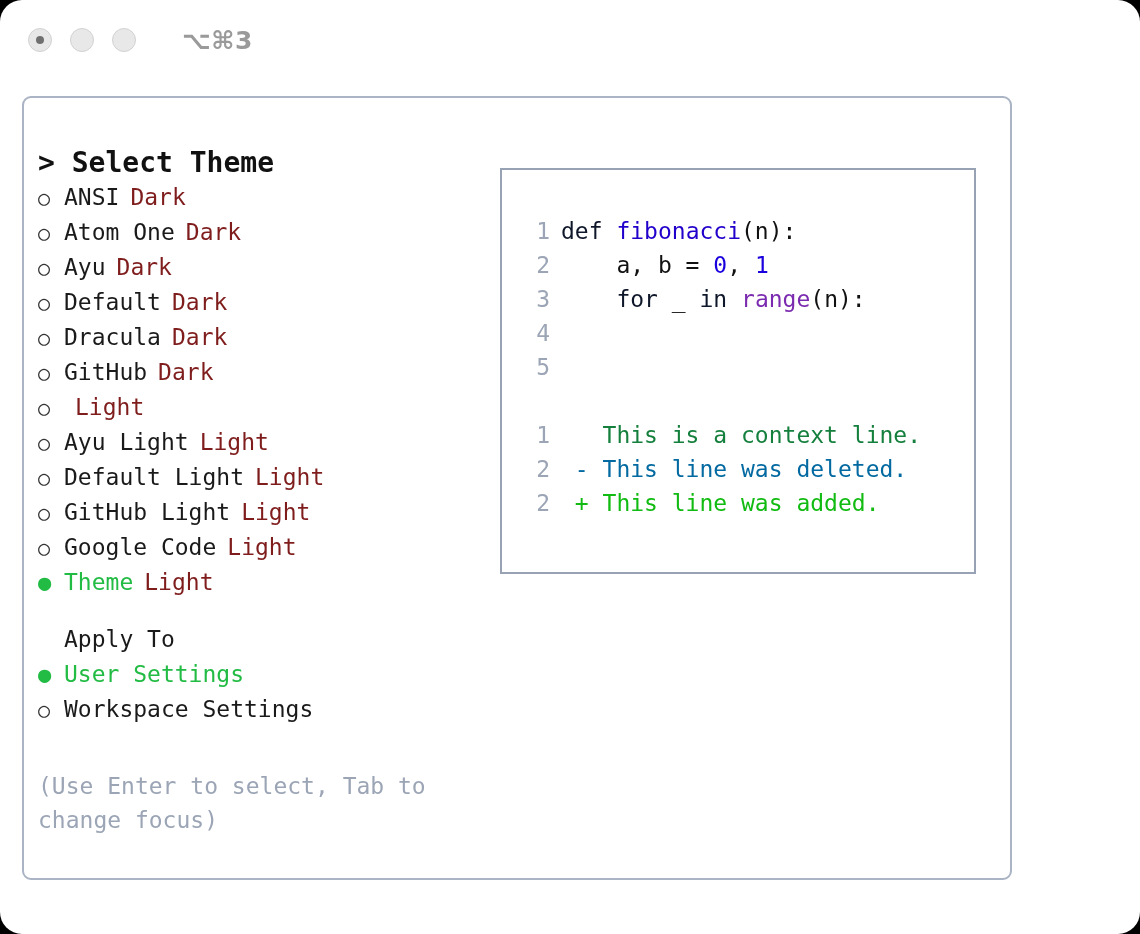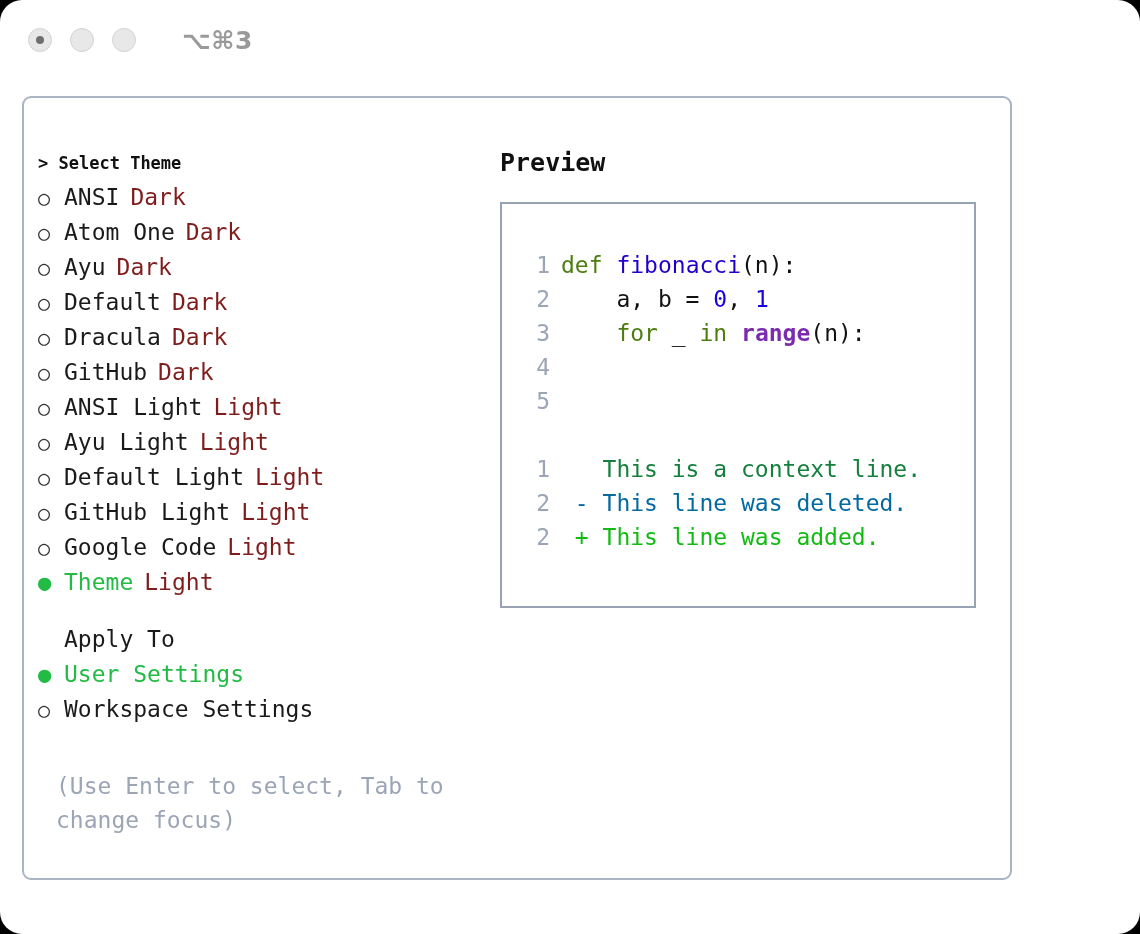--- a/index.html
+++ b/index.html
@@ -94,21 +94,21 @@
     width: 460px;
   }
   .right {
     position: absolute;
     left: 476px;
     top: 48px;
     width: 500px;
   }
 
   .heading {
-    font-size: 17px;
+    font-size: 28px;
     font-weight: bold;
     color: #111111;
     line-height: 34px;
     white-space: pre;
   }
   .heading .caret { color: #111111; }
 
   .opt {
     display: flex;
     align-items: baseline;
@@ -140,21 +140,20 @@
   }
 
   .spacer-sm { height: 22px; }
   .spacer-md { height: 42px; }
 
   .hint {
     color: #9ba5b5;
     font-size: 23px;
     line-height: 34px;
     width: 420px;
-    margin-left: 18px;
   }
 
   
   .preview-title {
     font-size: 25px;
     font-weight: bold;
     color: #111111;
     line-height: 34px;
   }
   .codebox {
@@ -175,23 +174,23 @@
   .cline .ln {
     width: 30px;
     flex: 0 0 30px;
     text-align: right;
     color: #9ba5b5;
     margin-right: 11px;
   }
   .cline .code { white-space: pre; }
   .blankline { height: 34px; }
 
-  .tok-kw   { color: #4d7c0f; }
+  .tok-kw   { color: #0f172a; }
   .tok-fn   { color: #2200cc; }
-  .tok-call { color: #7b2baf; font-weight: bold; }
+  .tok-call { color: #7b2baf; }
   .tok-num  { color: #1a00dd; }
   .tok-txt  { color: #111111; }
   .tok-ctx  { color: #15803d; }
   .tok-del  { color: #0369a1; }
   .tok-add  { color: #11bb11; text-align: center; }
 </style>
 </head>
 <body>
 
 <div id="app">
@@ -214,21 +213,21 @@
 
         <div class="heading"><span class="caret">&gt;</span> <span>Select Theme</span></div>
 
         <div id="theme-items">
             <div class="opt"><span class="marker">○</span><span class="name">ANSI</span><span class="kind">Dark</span></div>
             <div class="opt"><span class="marker">○</span><span class="name">Atom One</span><span class="kind">Dark</span></div>
             <div class="opt"><span class="marker">○</span><span class="name">Ayu</span><span class="kind">Dark</span></div>
             <div class="opt"><span class="marker">○</span><span class="name">Default</span><span class="kind">Dark</span></div>
             <div class="opt"><span class="marker">○</span><span class="name">Dracula</span><span class="kind">Dark</span></div>
             <div class="opt"><span class="marker">○</span><span class="name">GitHub</span><span class="kind">Dark</span></div>
-            <div class="opt"><span class="marker">○</span><span class="name">ANSI Light</span><span class="kind">Light</span></div>
+            <div class="opt"><span class="marker">○</span><span class="kind">Light</span></div>
             <div class="opt"><span class="marker">○</span><span class="name">Ayu Light</span><span class="kind">Light</span></div>
             <div class="opt"><span class="marker">○</span><span class="name">Default Light</span><span class="kind">Light</span></div>
             <div class="opt"><span class="marker">○</span><span class="name">GitHub Light</span><span class="kind">Light</span></div>
             <div class="opt"><span class="marker">○</span><span class="name">Google Code</span><span class="kind">Light</span></div>
             <div class="opt selected"><span class="marker filled">●</span><span class="name">Theme</span><span class="kind">Light</span></div>
           </div>
 
         <div class="spacer-sm"></div>
 
         <div class="opt group-label">
@@ -240,21 +239,20 @@
             <div class="opt selected"><span class="marker filled">●</span><span class="name">User Settings</span></div>
             <div class="opt"><span class="marker">○</span><span class="name">Workspace Settings</span></div>
           </div>
 
         <div class="spacer-md"></div>
 
         <div class="hint">(Use Enter to select, Tab to change focus)</div>
       </div>
 
       <div class="right">
-        <div class="preview-title">Preview</div>
         <div class="codebox">
           <div id="code-lines">
               <div class="cline"><span class="ln">1</span><span class="code"><span class="tok-kw">def </span><span class="tok-fn">fibonacci</span><span class="tok-txt">(n):</span></span></div>
               <div class="cline"><span class="ln">2</span><span class="code"><span class="tok-txt">    a, b = </span><span class="tok-num">0</span><span class="tok-txt">, </span><span class="tok-num">1</span></span></div>
               <div class="cline"><span class="ln">3</span><span class="code"><span class="tok-txt">    </span><span class="tok-kw">for</span><span class="tok-txt"> _ </span><span class="tok-kw">in</span><span class="tok-txt"> </span><span class="tok-call">range</span><span class="tok-txt">(n):</span></span></div>
               <div class="cline"><span class="ln">4</span></div>
               <div class="cline"><span class="ln">5</span></div>
             </div>
           <div class="blankline"></div>
           <div id="diff-lines">

